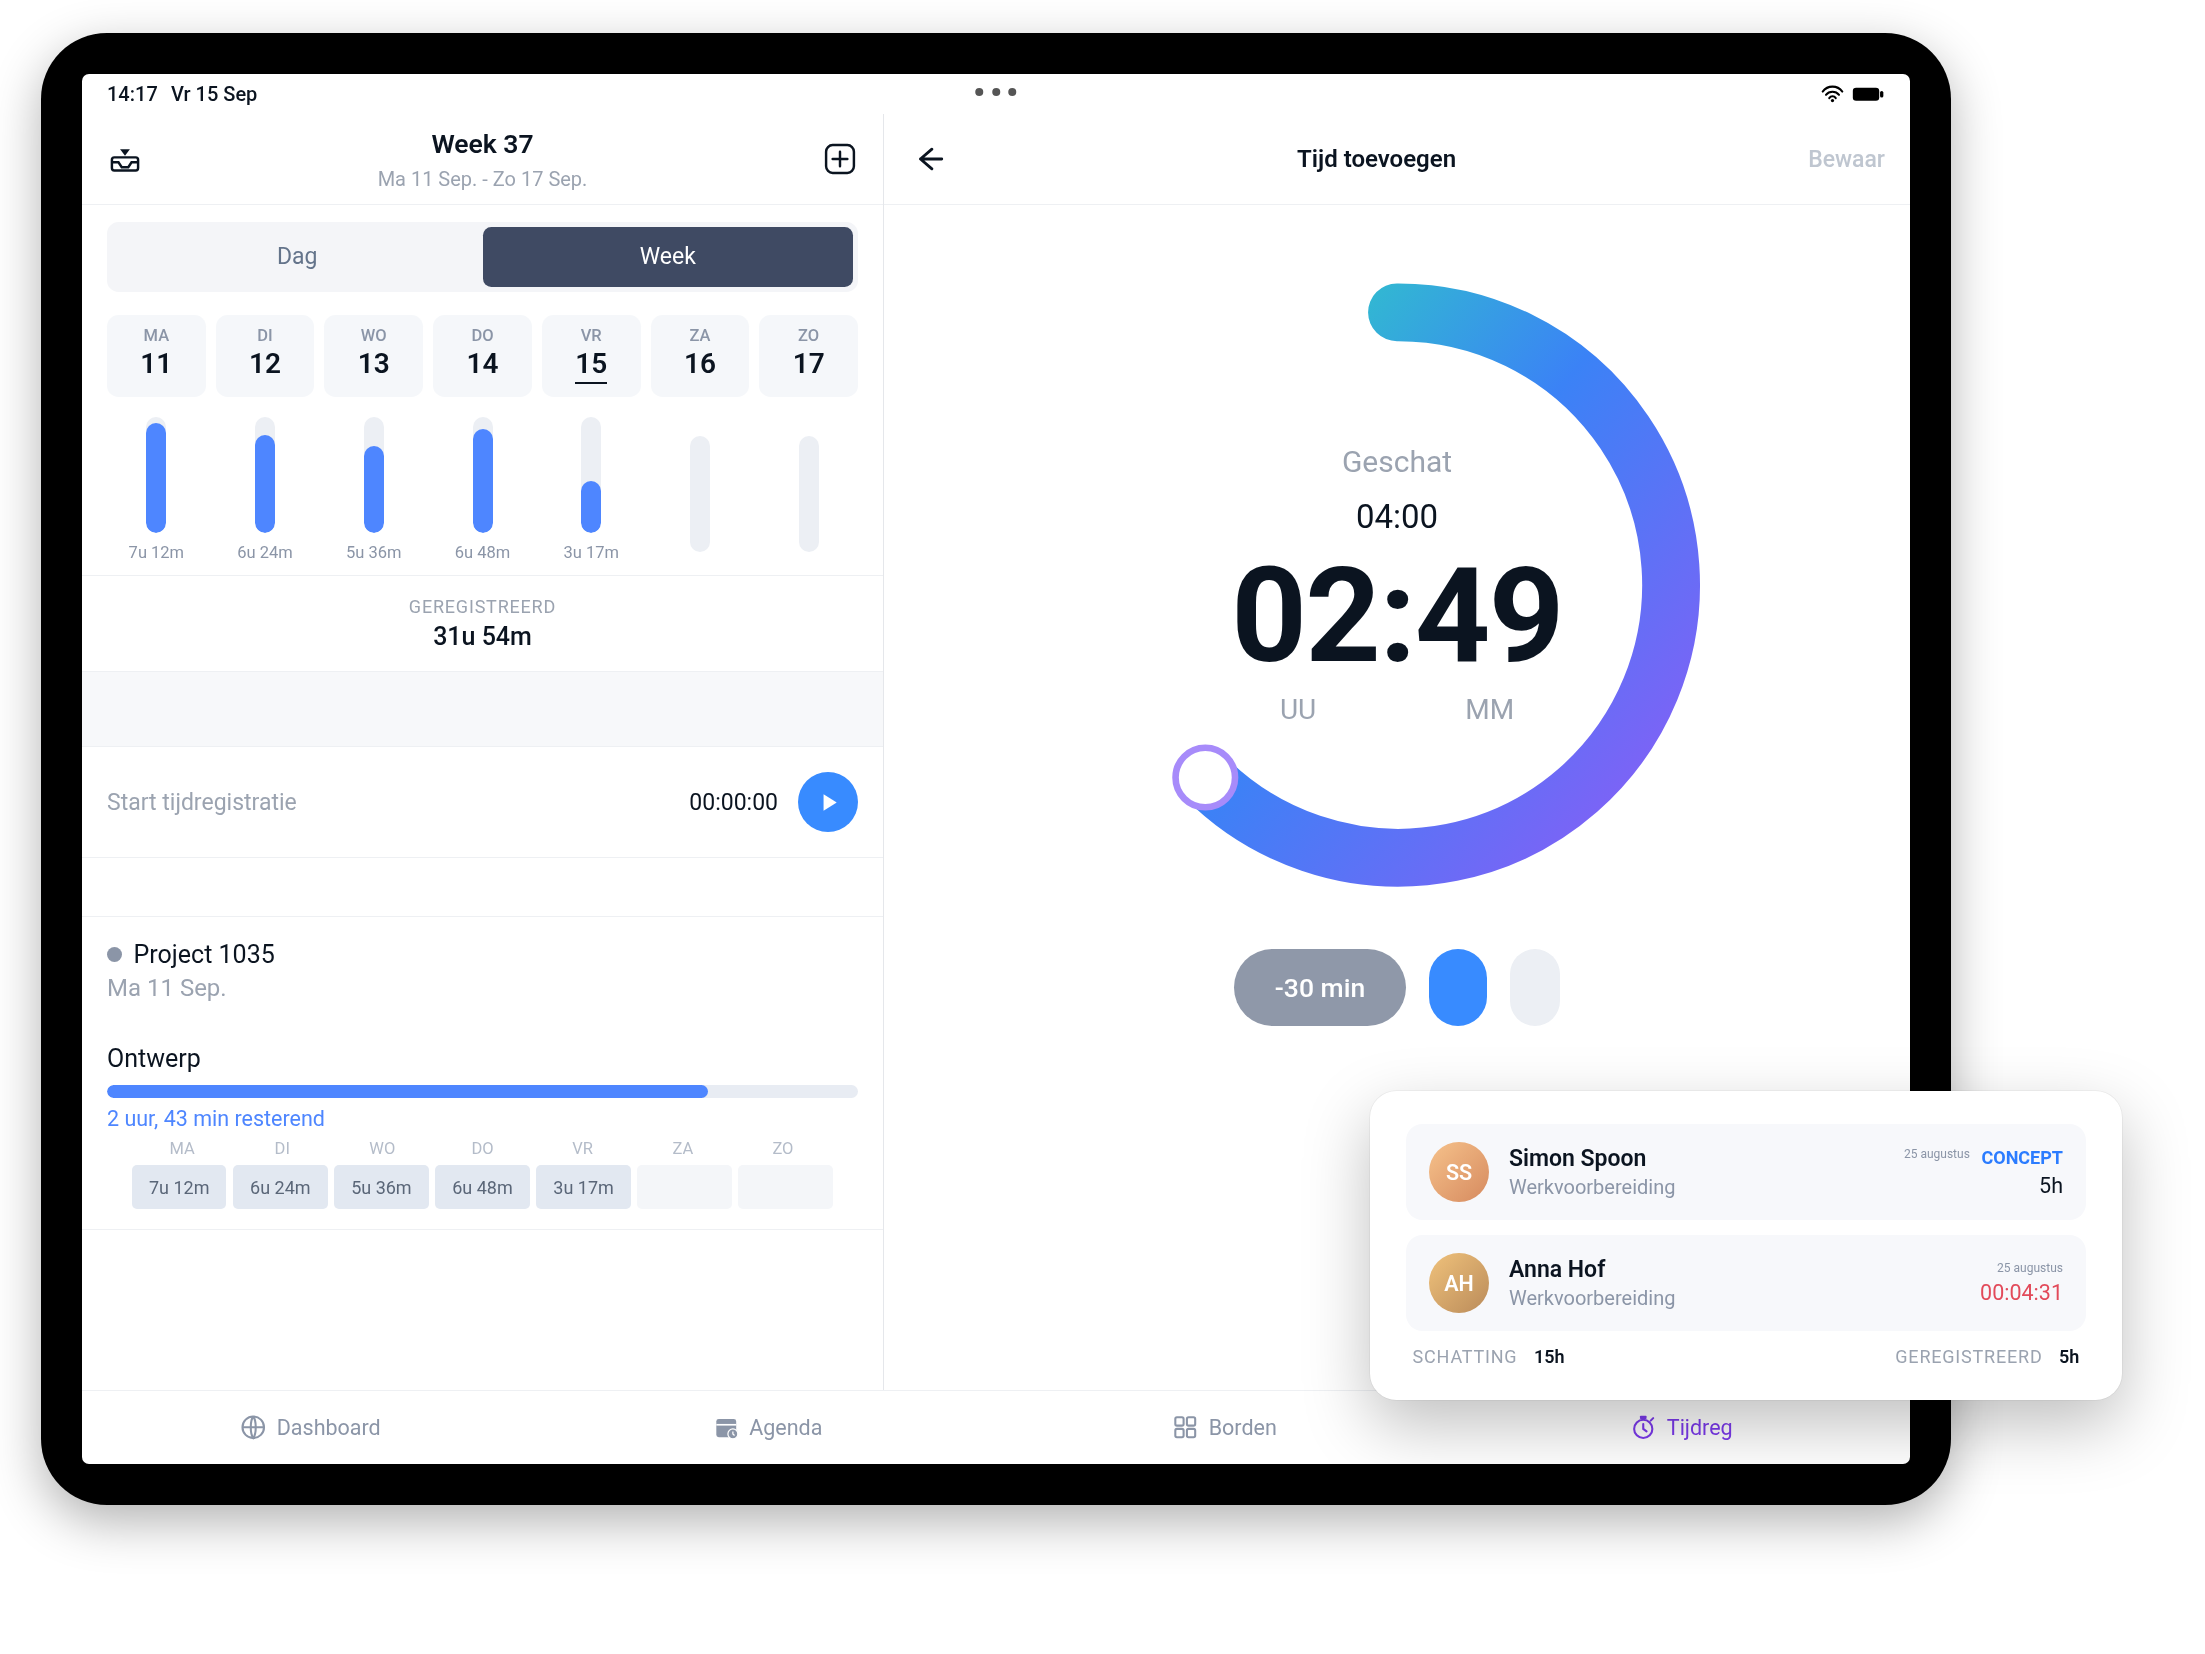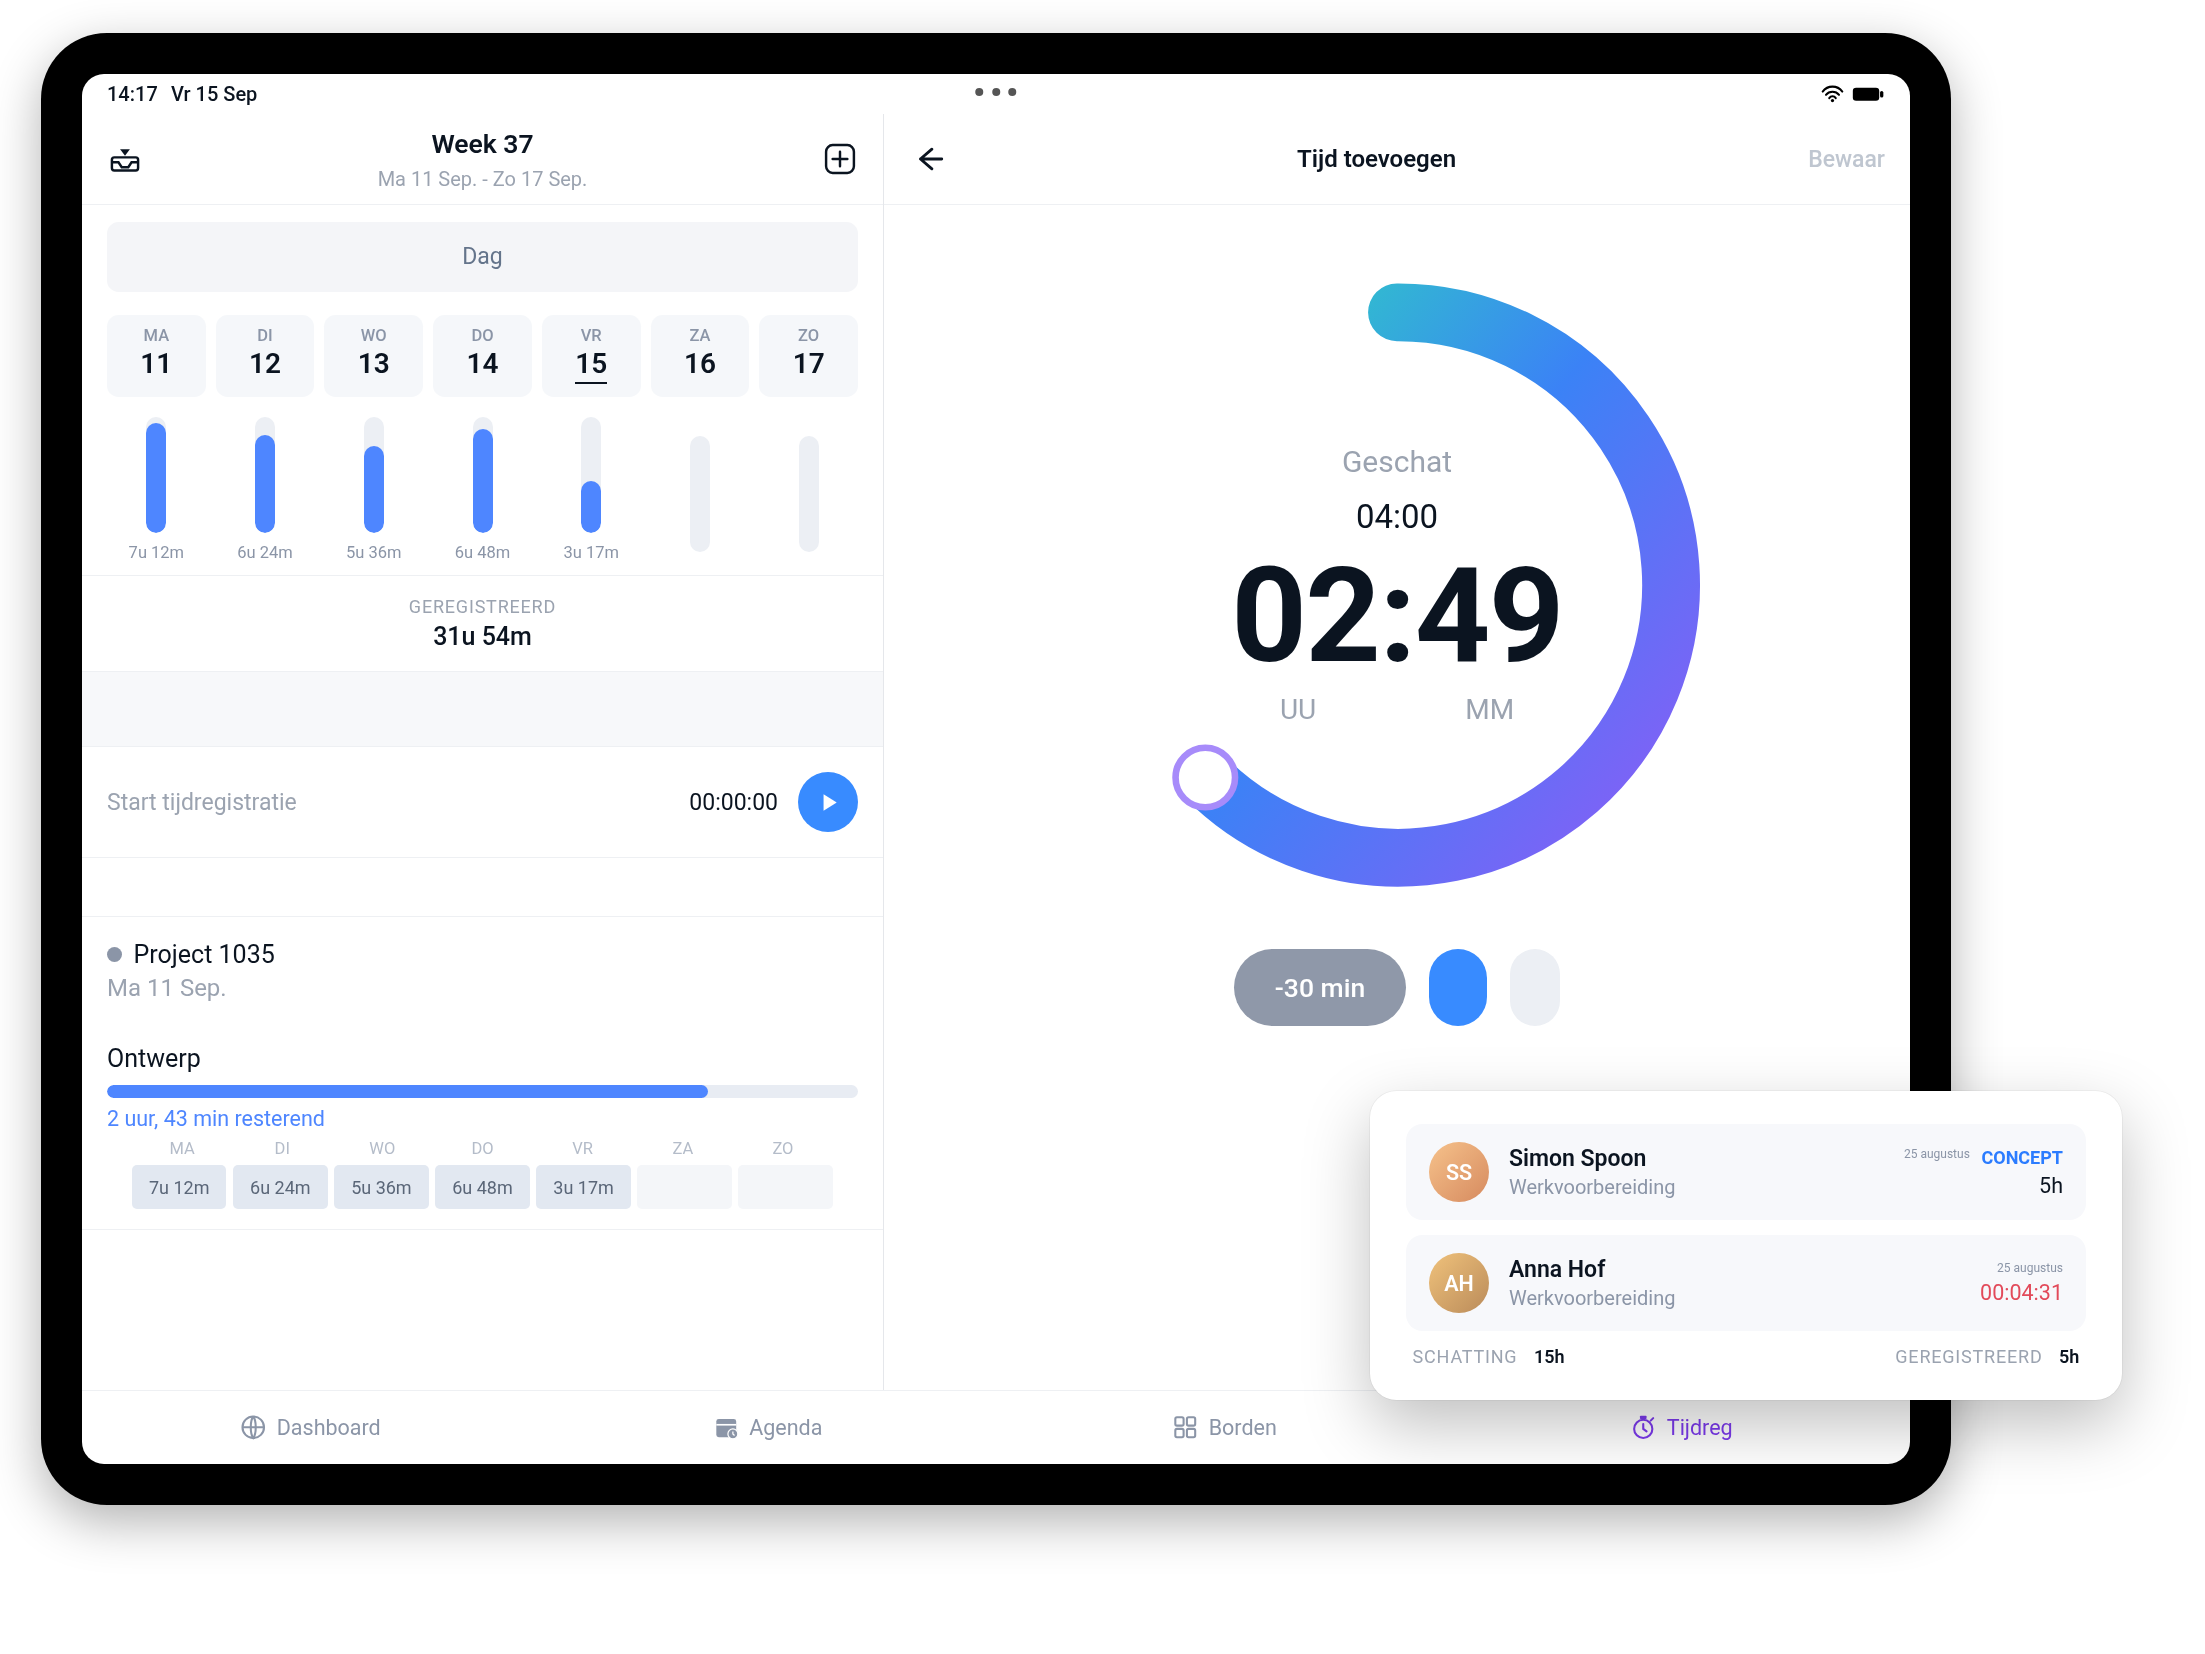--- a/index.html
+++ b/index.html
@@ -19,21 +19,21 @@
   height: 1472px;
   background: #000;
   border-radius: 66px;
   padding: 41px;
   box-shadow: 0 16.5px 50px rgba(0,0,0,0.3);
 }
 .screen {
   width: 100%;
   height: 100%;
   background: #fff;
-  border-radius: 22px;
+  border-radius: 7px;
   overflow: hidden;
   display: flex;
   flex-direction: column;
 }
 .status-bar {
   height: 40px;
   display: flex;
   align-items: center;
   justify-content: space-between;
   padding: 0 25px;
@@ -360,20 +360,21 @@
           <div class="add-button">
             <svg width="36" height="36" viewBox="0 0 44 44">
                 <rect x="5" y="5" width="34" height="34" rx="8" fill="none" stroke="#0b1420" stroke-width="3"></rect>
                 <path d="M22 13 L22 31 M13 22 L31 22" stroke="#0b1420" stroke-width="3" stroke-linecap="round"></path>
               </svg>
           </div>
         </div>
 
         <div class="tab-toggle">
           <div class="tab">Dag</div>
+          <div class="tab active">Week</div>
         </div>
 
         <div class="days-row" id="days-row">
             <div class="day-col">
               <div class="day-abbr">MA</div>
               <div class="day-num">11</div>
             </div>
             <div class="day-col">
               <div class="day-abbr">DI</div>
               <div class="day-num">12</div>

